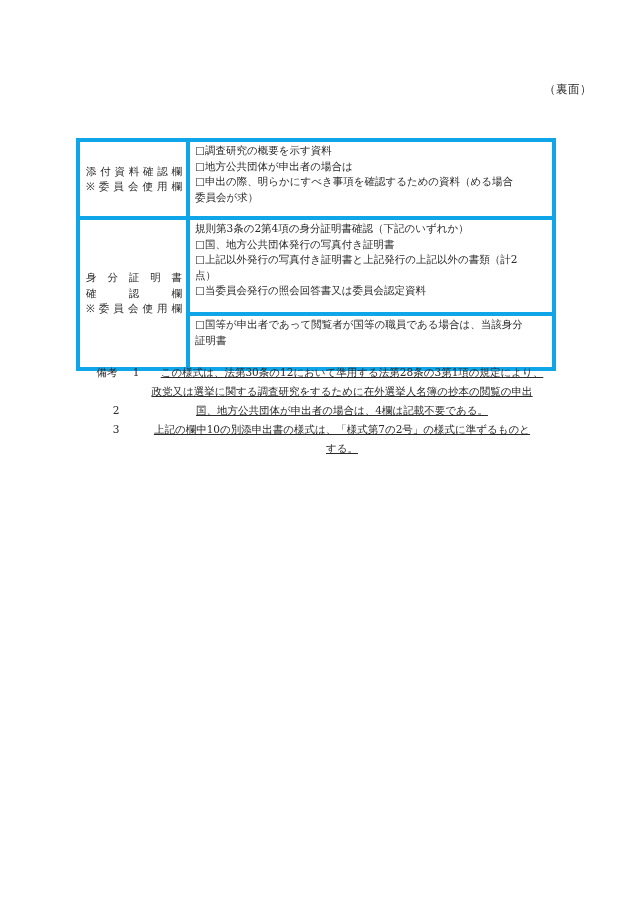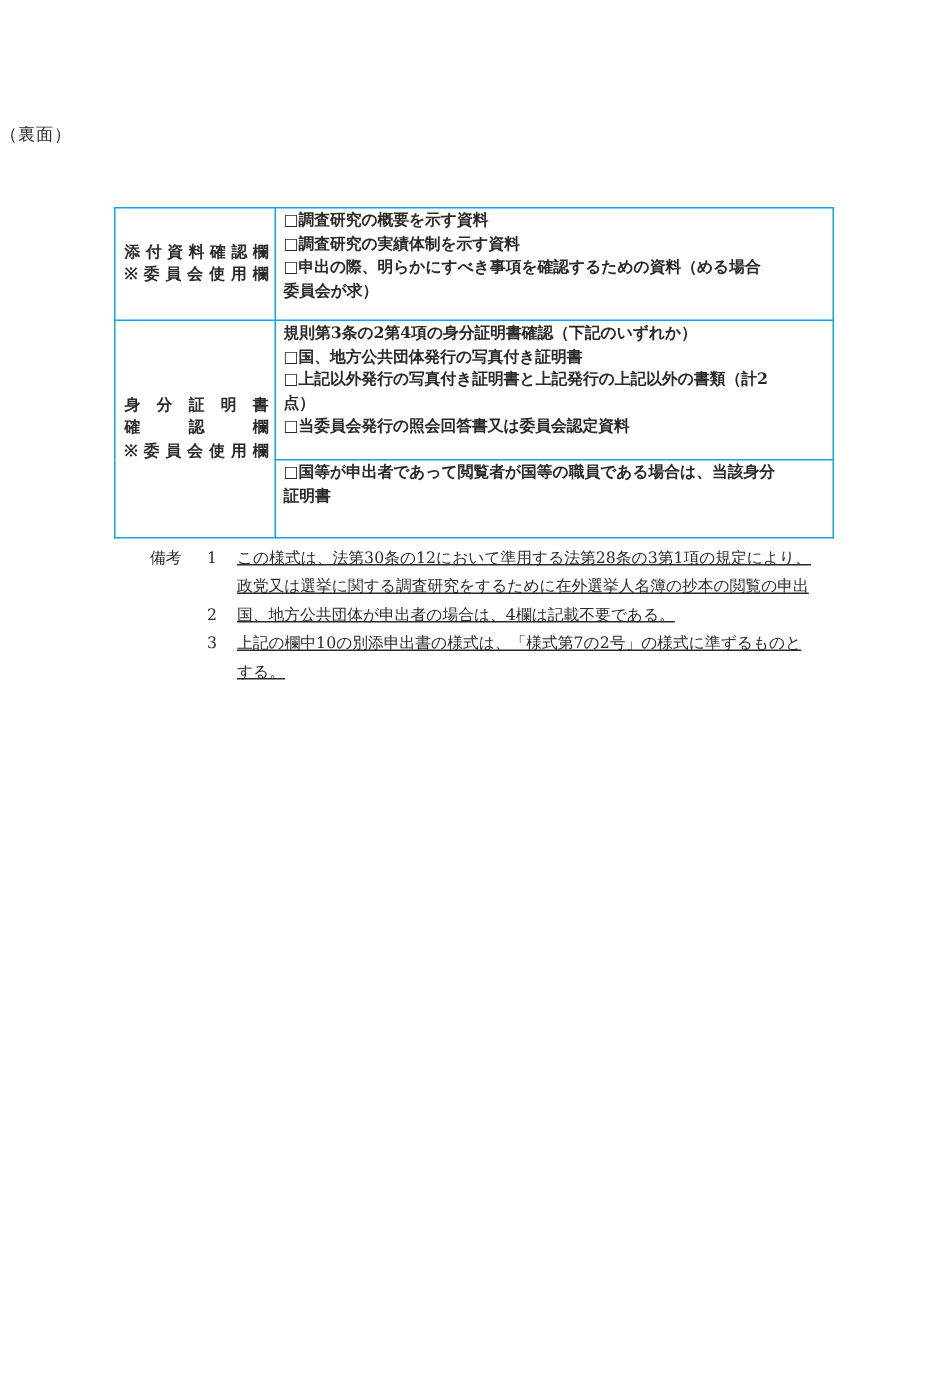--- a/index.html
+++ b/index.html
@@ -3,46 +3,46 @@
 <meta charset="utf-8">
 <style>
   html, body { margin: 0; padding: 0; background: #ffffff; }
   body {
     width: 630px; height: 915px; position: relative; overflow: hidden;
     font-family: "DejaVu Serif", "Liberation Serif", serif;
     color: #2a2a2a;
   }
   .page-header {
     position: absolute; left: 0; top: 82px; width: 592px;
-    text-align: left; font-size: 11.5px; letter-spacing: 0.5px;
+    text-align: right; font-size: 11.5px; letter-spacing: 0.5px;
   }
   .form-table {
     position: absolute; left: 76px; top: 138px; width: 480px;
     border-collapse: collapse; border: 1.3px solid #555;
     font-size: 10.5px; line-height: 15.5px;
   }
-  .form-table td { border: 1px solid #0ea5e9; vertical-align: top; padding: 0; font-weight: bold; }
+  .form-table td { border: 4px solid #0ea5e9; vertical-align: top; padding: 0; }
   .label-cell { width: 106px; vertical-align: middle !important; }
   .label-box { padding: 0 4px 0 6px; }
   .label-line { display: flex; justify-content: space-between; white-space: nowrap; }
   .label-line span { display: inline-block; }
   .content-cell { padding: 1px 4px 0 5px !important; }
   .row1 td { height: 73px; }
   .row2a td.content-cell { height: 91px; }
   .row2b td.content-cell { height: 50px; }
   .line { display: block; white-space: nowrap; }
   .notes {
-    position: absolute; left: 100px; top: 363px; width: 470px;
-    font-size: 10.5px; line-height: 19px;
+    position: absolute; left: 88px; top: 363px; width: 470px;
+    font-size: 10.5px; line-height: 19px; text-align: center;
   }
   .note-row { display: flex; }
   .note-title { width: 38px; flex: none; }
   .note-num { width: 20px; flex: none; }
   .note-body { flex: 1; text-decoration: underline; }
-  .note-indent { margin-left: 38px; }
+  .note-indent { margin-left: 18px; }
 </style>
 </head>
 <body>
 
 <div class="page-header">（裏面）</div>
 
 <table class="form-table">
   <tbody>
       <tr class="row1">
     <td class="label-cell">
@@ -62,21 +62,21 @@
           <span>員</span>
           <span>会</span>
           <span>使</span>
           <span>用</span>
           <span>欄</span>
         </div>
       </div>
     </td>
     <td class="content-cell">
       <span class="line">□調査研究の概要を示す資料</span>
-      <span class="line">□調査研究の実績体制を示す資料</span>
+      <span class="line">□地方公共団体が申出者の場合は</span>
       <span class="line">□申出の際、明らかにすべき事項を確認するための資料（める場合</span>
       <span class="line">委員会が求）</span>
     </td>
   </tr>
   <tr class="row2a">
     <td class="label-cell" rowspan="2">
       <div class="label-box">
         <div class="label-line">
           <span>身</span>
           <span>分</span>

